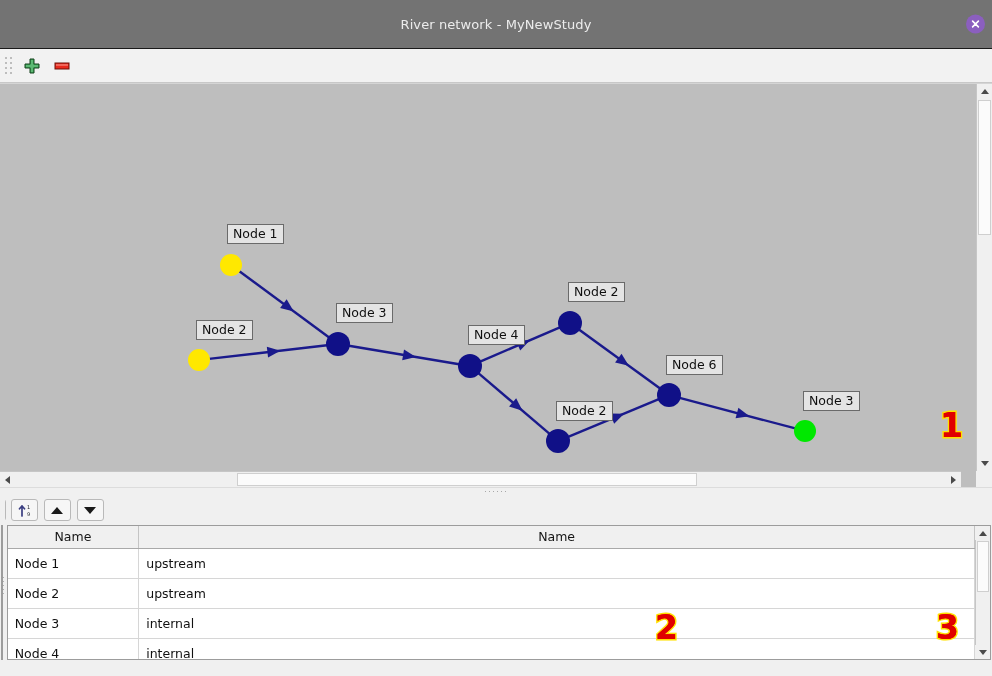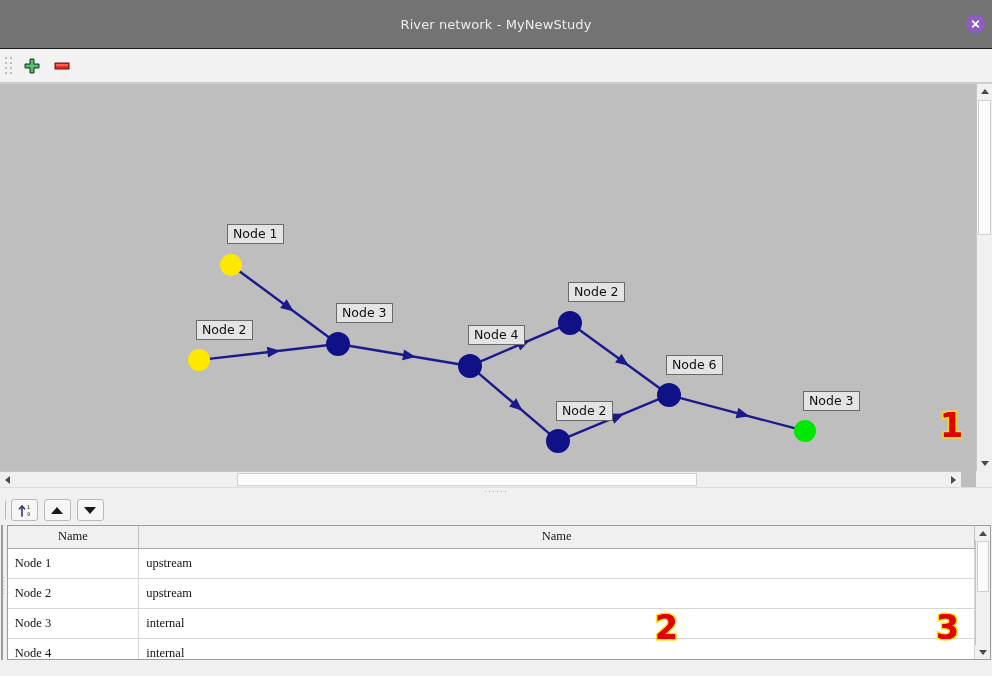--- a/index.html
+++ b/index.html
@@ -206,21 +206,20 @@
 
   .tbl-outer {
     flex: 1 1 auto;
     display: flex;
     border: 1px solid #9c9c9c;
     background: #fff;
     margin: 0 1px 2px 1px;
     min-height: 0;
     overflow: hidden;
     position: relative;
-    font-family: Liberation Serif, serif;
   }
   .tbl-scrollhost { flex: 1 1 auto; min-width: 0; overflow: hidden; }
   table.grid {
     border-collapse: collapse;
     width: 100%;
     table-layout: fixed;
     font-size: 12.5px;
     color: #111;
   }
   table.grid th {

